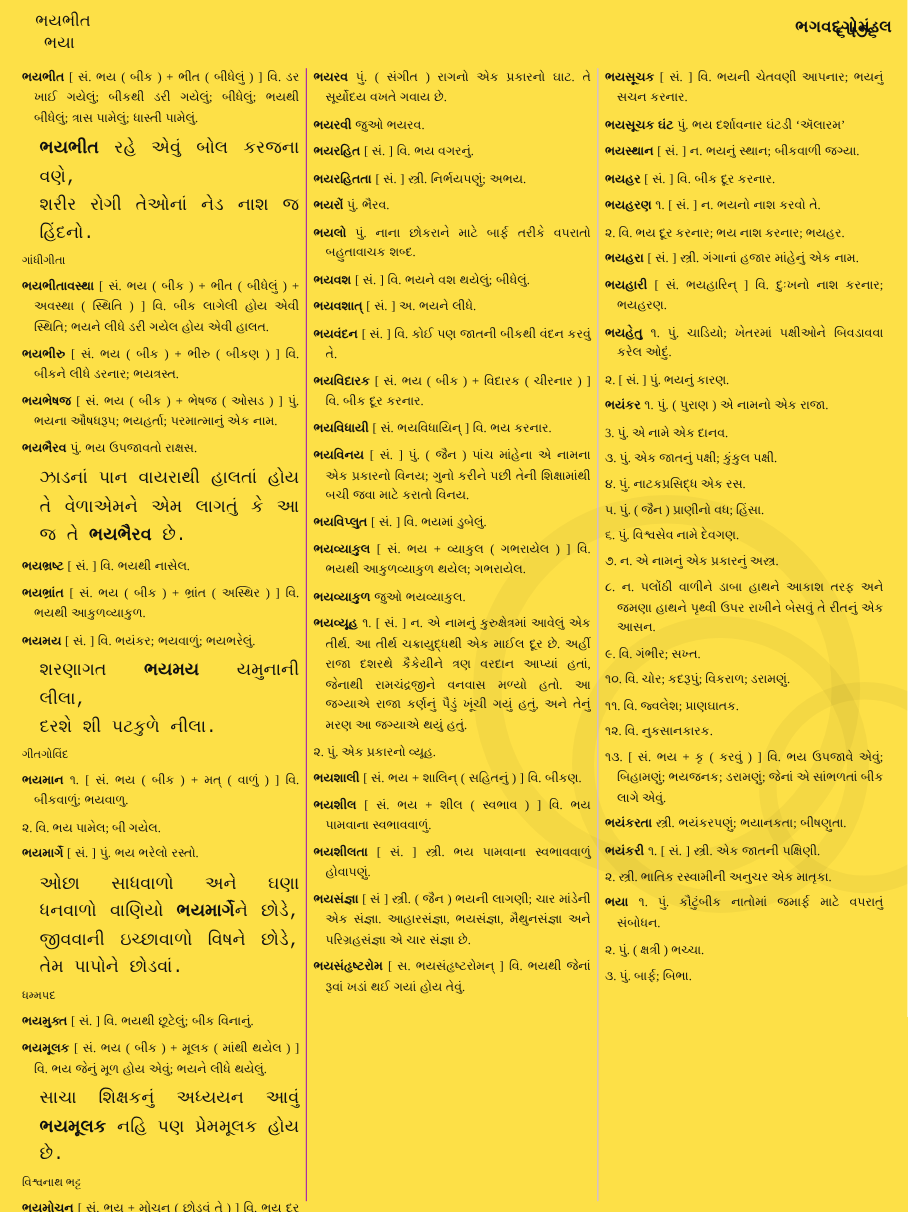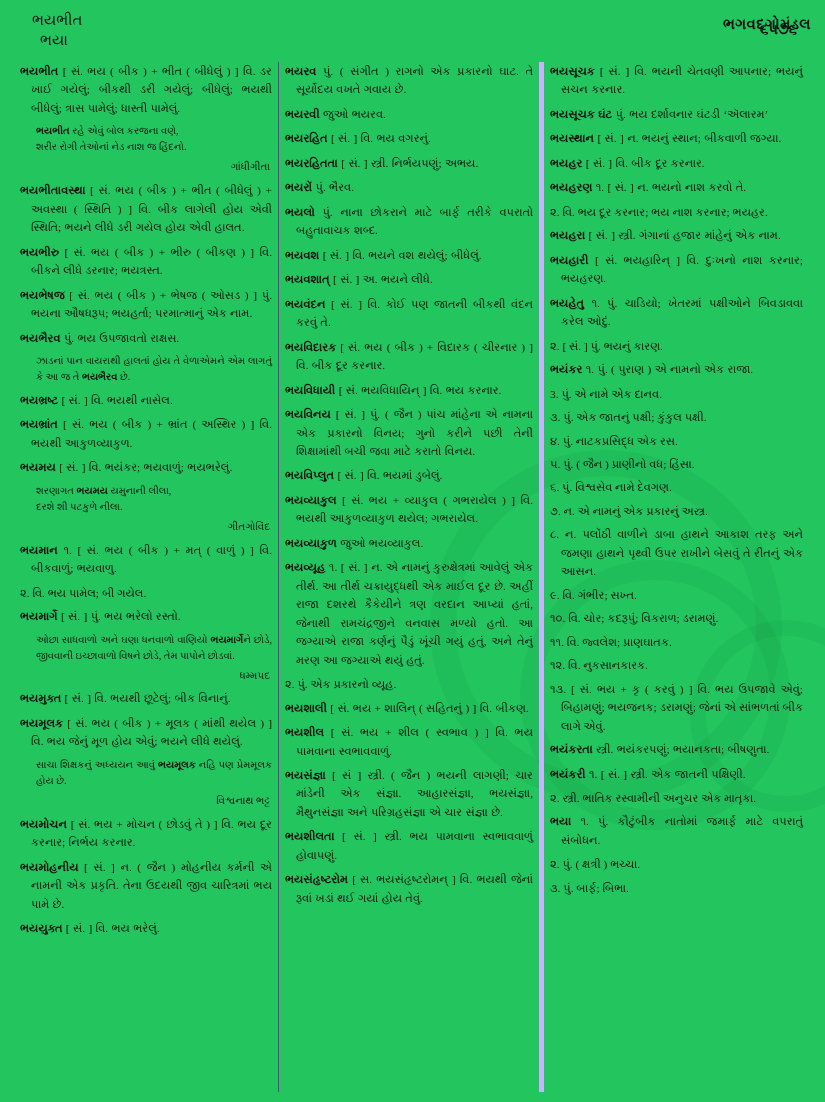--- a/index.html
+++ b/index.html
@@ -14,21 +14,21 @@
     color: #111111;
     position: relative;
     overflow: hidden;
   }
   .page {
     position: relative;
     width: 825px;
     height: 1102px;
     box-sizing: border-box;
     padding: 10px 14px 6px 14px;
-    background: #22c55e;
+    background: #fde047;
   }
   
   .watermark {
     position: absolute;
     border-radius: 50%;
     border: 26px solid rgba(0,0,0,0.035);
     pointer-events: none;
   }
   .wm1 { width: 300px; height: 300px; left: 430px; top: 450px; }
   .wm2 { width: 230px; height: 230px; left: 520px; top: 560px; border-width: 20px; }
@@ -71,44 +71,44 @@
   }
   .col {
     width: 265px;
     padding: 0 6px;
     box-sizing: border-box;
     position: relative;
     font-size: 11.4px;
     line-height: 1.62;
   }
   .col.c1 { border-right: 1px solid #a21caf; }
-  .col.c2 { border-right: 5px solid #c4b5fd; }
+  .col.c2 { border-right: 1px solid #c4b5fd; }
 
   .entry {
     margin: 0 0 6px 0;
     text-indent: -11px;
     padding-left: 11px;
     text-align: justify;
     text-justify: inter-word;
     word-spacing: 0.5px;
   }
   .hw {
     font-weight: bold;
   }
   .quote {
     margin: 2px 0 6px 0;
     padding-left: 16px;
-    font-size: 10px;
+    font-size: 16px;
     line-height: 1.6;
     text-align: justify;
+    font-family: Liberation Mono, monospace;
   }
   .quote .hw { font-weight: bold; }
   .src {
     display: block;
-    text-align: right;
     font-size: 10.4px;
     padding-right: 2px;
     margin-top: -2px;
     margin-bottom: 5px;
   }
   .sense {
     margin: 0 0 5px 0;
     text-indent: -11px;
     padding-left: 11px;
     text-align: justify;
@@ -173,22 +173,22 @@
         <p class="entry"><span class="hw">ભયવિદારક</span><span> [ સં. ભય ( બીક ) + વિદારક ( ચીરનાર ) ] વિ. બીક દૂર કરનાર.</span></p>
         <p class="entry"><span class="hw">ભયવિધાયી</span><span> [ સં. ભયવિધાયિન્ ] વિ. ભય કરનાર.</span></p>
         <p class="entry"><span class="hw">ભયવિનય</span><span> [ સં. ] પું. ( જૈન ) પાંચ માંહેના એ નામના એક પ્રકારનો વિનય; ગુનો કરીને પછી તેની શિક્ષામાંથી બચી જવા માટે કરાતો વિનય.</span></p>
         <p class="entry"><span class="hw">ભયવિપ્લુત</span><span> [ સં. ] વિ. ભયમાં ડુબેલું.</span></p>
         <p class="entry"><span class="hw">ભયવ્યાકુલ</span><span> [ સં. ભય + વ્યાકુલ ( ગભરાયેલ ) ] વિ. ભયથી આકુળવ્યાકુળ થયેલ; ગભરાયેલ.</span></p>
         <p class="entry"><span class="hw">ભયવ્યાકુળ</span><span> જુઓ ભયવ્યાકુલ.</span></p>
         <p class="entry"><span class="hw">ભયવ્યૂહ</span><span> ૧. [ સં. ] ન. એ નામનું કુરુક્ષેત્રમાં આવેલું એક તીર્થ. આ તીર્થ ચક્રાયુદ્ધથી એક માઈલ દૂર છે. અહીં રાજા દશરથે કૈકેયીને ત્રણ વરદાન આપ્યાં હતાં, જેનાથી રામચંદ્રજીને વનવાસ મળ્યો હતો. આ જગ્યાએ રાજા કર્ણનું પૈડું ખૂંચી ગયું હતું, અને તેનું મરણ આ જગ્યાએ થયું હતું.</span></p>
         <p class="sense">૨. પું. એક પ્રકારનો વ્યૂહ.</p>
         <p class="entry"><span class="hw">ભયશાલી</span><span> [ સં. ભય + શાલિન્ ( સહિતનું ) ] વિ. બીકણ.</span></p>
         <p class="entry"><span class="hw">ભયશીલ</span><span> [ સં. ભય + શીલ ( સ્વભાવ ) ] વિ. ભય પામવાના સ્વભાવવાળું.</span></p>
+        <p class="entry"><span class="hw">ભયશીલતા</span><span> [ સં. ] સ્ત્રી. ભય પામવાના સ્વભાવવાળું હોવાપણું.</span></p>
         <p class="entry"><span class="hw">ભયસંજ્ઞા</span><span> [ સં ] સ્ત્રી. ( જૈન ) ભયની લાગણી; ચાર માંડેની એક સંજ્ઞા. આહારસંજ્ઞા, ભયસંજ્ઞા, મૈથુનસંજ્ઞા અને પરિગ્રહસંજ્ઞા એ ચાર સંજ્ઞા છે.</span></p>
-        <p class="entry"><span class="hw">ભયશીલતા</span><span> [ સં. ] સ્ત્રી. ભય પામવાના સ્વભાવવાળું હોવાપણું.</span></p>
         <p class="entry"><span class="hw">ભયસંહૃષ્ટરોમ</span><span> [ સ. ભયસંહૃષ્ટરોમન્ ] વિ. ભયથી જેનાં રૂવાં ખડાં થઈ ગયાં હોય તેવું.</span></p>
       </div>
     <div class="col c3">
         <p class="entry"><span class="hw">ભયસૂચક</span><span> [ સં. ] વિ. ભયની ચેતવણી આપનાર; ભયનું સચન કરનાર.</span></p>
         <p class="entry"><span class="hw">ભયસૂચક ઘંટ</span><span> પું. ભય દર્શાવનાર ઘંટડી ‘ઍલારમ’</span></p>
         <p class="entry"><span class="hw">ભયસ્થાન</span><span> [ સં. ] ન. ભયનું સ્થાન; બીકવાળી જગ્યા.</span></p>
         <p class="entry"><span class="hw">ભયહર</span><span> [ સં. ] વિ. બીક દૂર કરનાર.</span></p>
         <p class="entry"><span class="hw">ભયહરણ</span><span> ૧. [ સં. ] ન. ભયનો નાશ કરવો તે.</span></p>
         <p class="sense">૨. વિ. ભય દૂર કરનાર; ભય નાશ કરનાર; ભયહર.</p>
         <p class="entry"><span class="hw">ભયહરા</span><span> [ સં. ] સ્ત્રી. ગંગાનાં હજાર માંહેનું એક નામ.</span></p>

